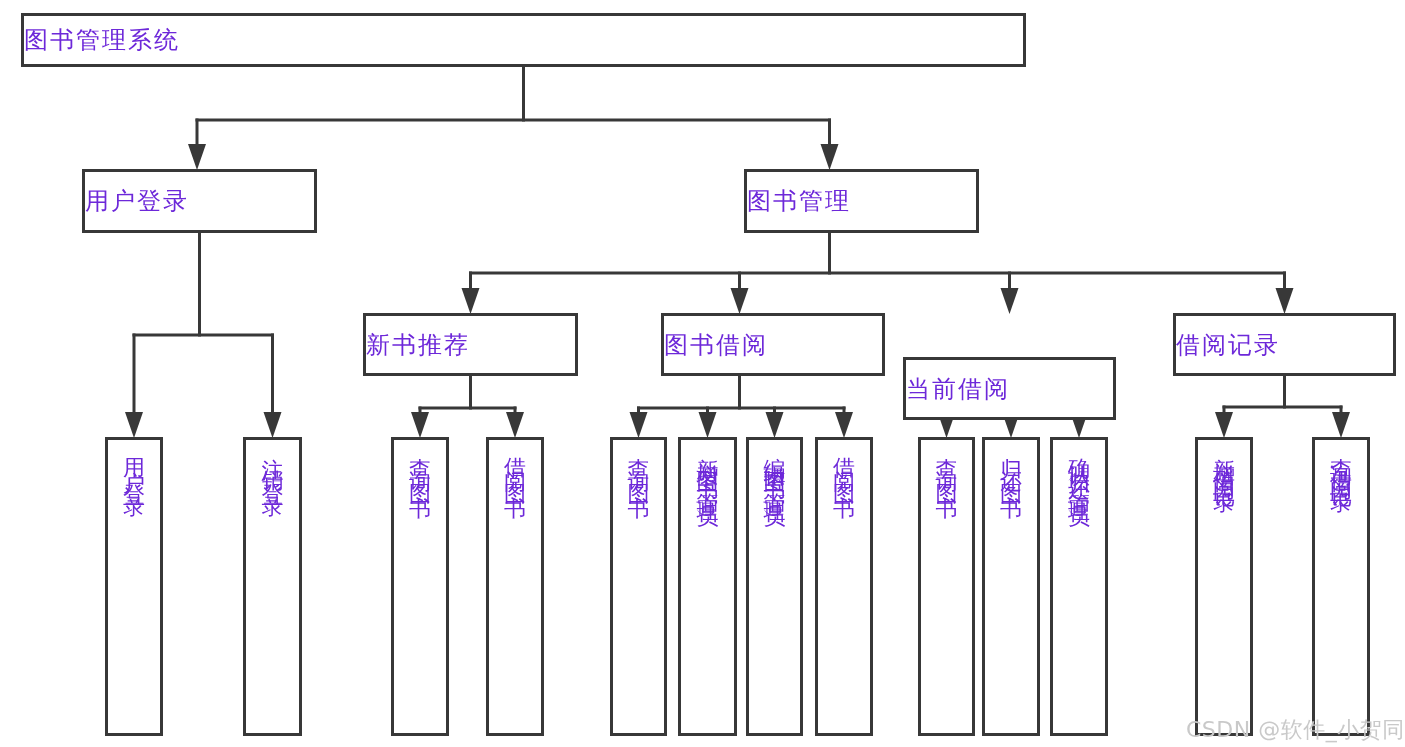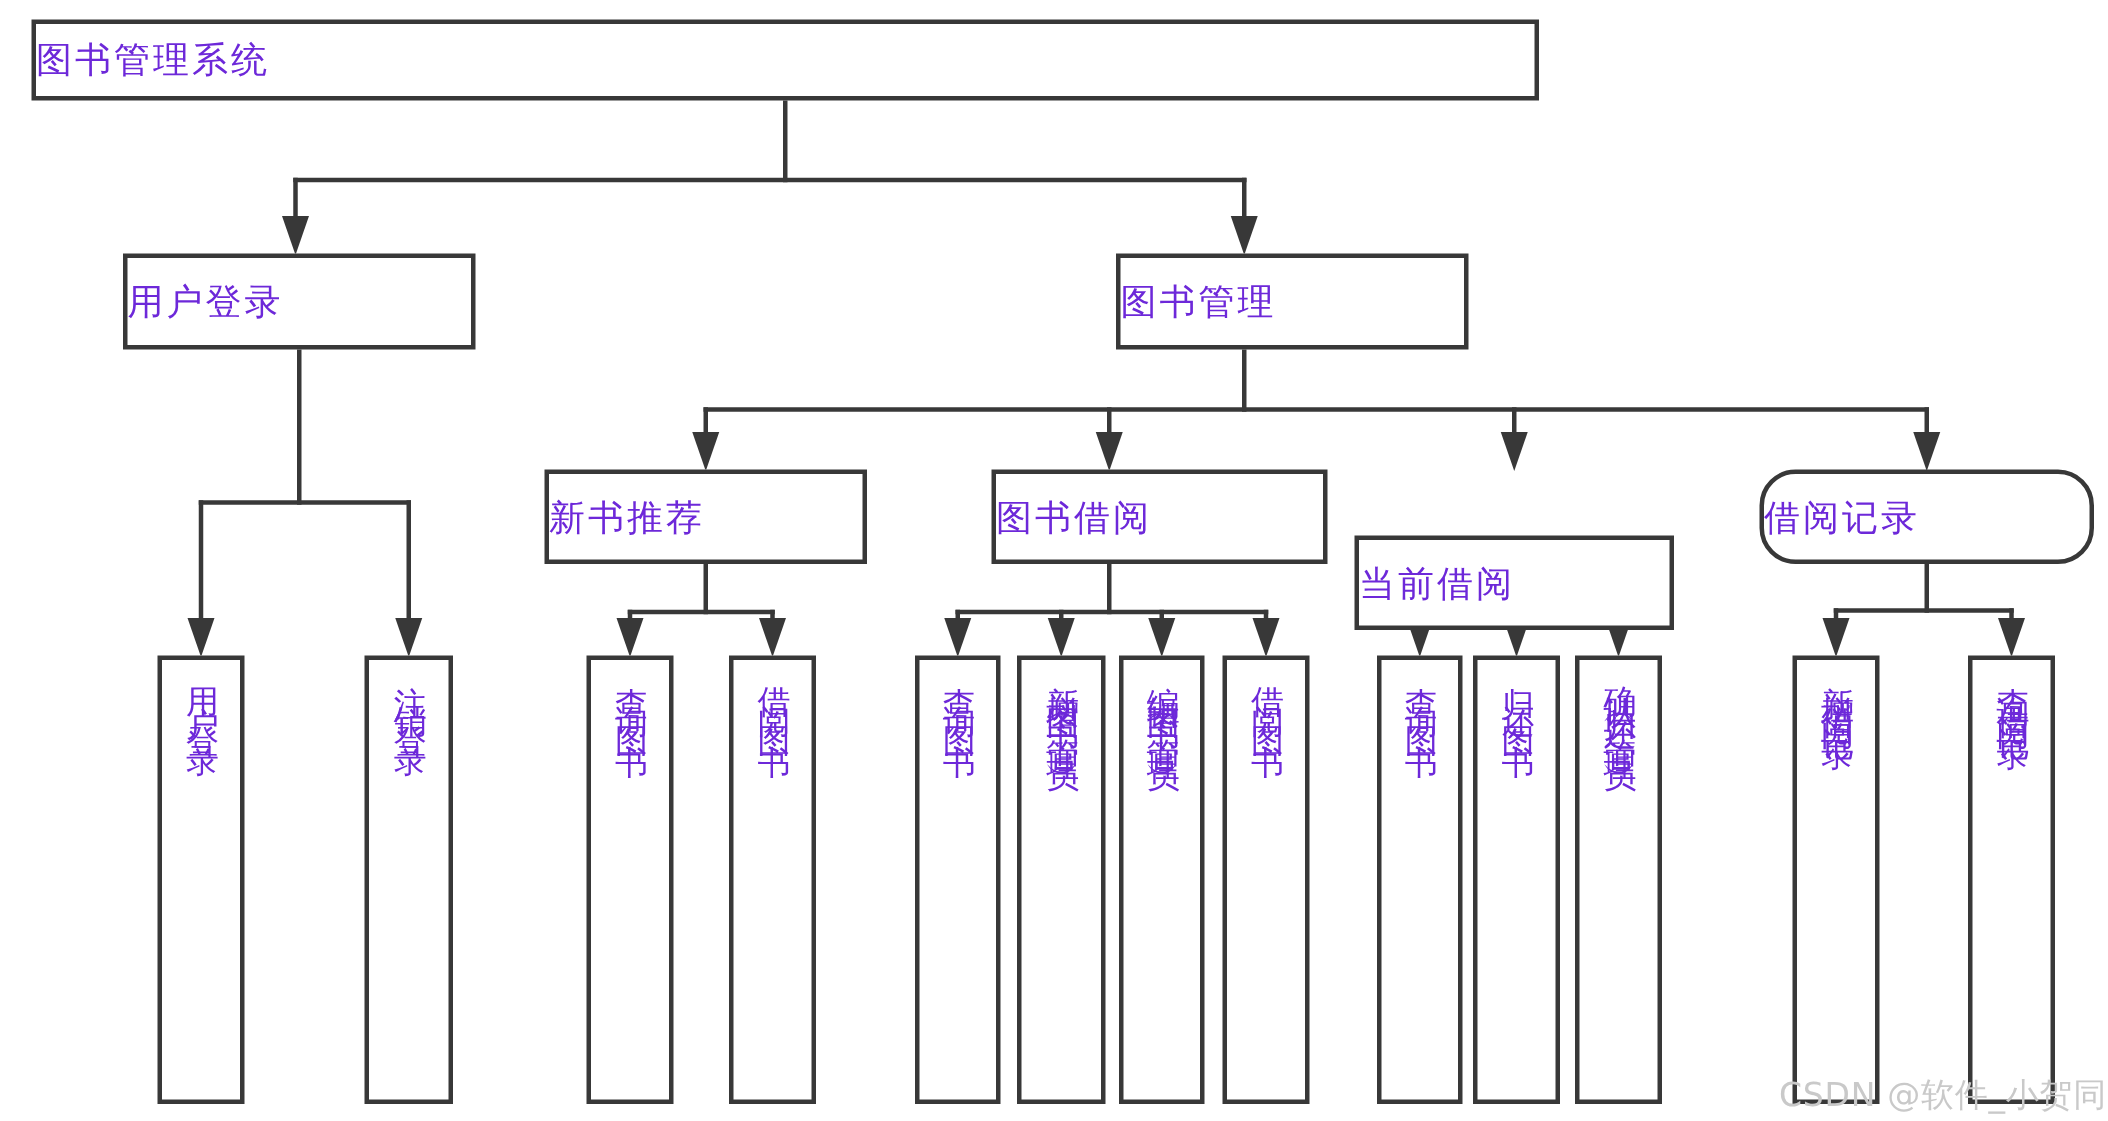--- a/index.html
+++ b/index.html
@@ -160,21 +160,21 @@
 
   <div class="node h" style="left:363px; top:313px; width:215px; height:63px;">
     <span>新书推荐</span>
   </div>
   <div class="node h" style="left:633px; top:313px; width:224px; height:63px;margin-left:28px;">
     <span>图书借阅</span>
   </div>
   <div class="node h" style="left:903px; top:313px; width:213px; height:63px;margin-top:44px;">
     <span>当前借阅</span>
   </div>
-  <div class="node h" style="left:1173px; top:313px; width:223px; height:63px;border-radius:24px;">
+  <div class="node h" style="left:1173px; top:313px; width:223px; height:63px;">
     <span>借阅记录</span>
   </div>
 
   <div class="node v short" style="left:105px; top:437px; width:58px; height:299px;">
     <span>用户登录</span>
   </div>
   <div class="node v short" style="left:243px; top:437px; width:59px; height:299px;">
     <span>注销登录</span>
   </div>
 

